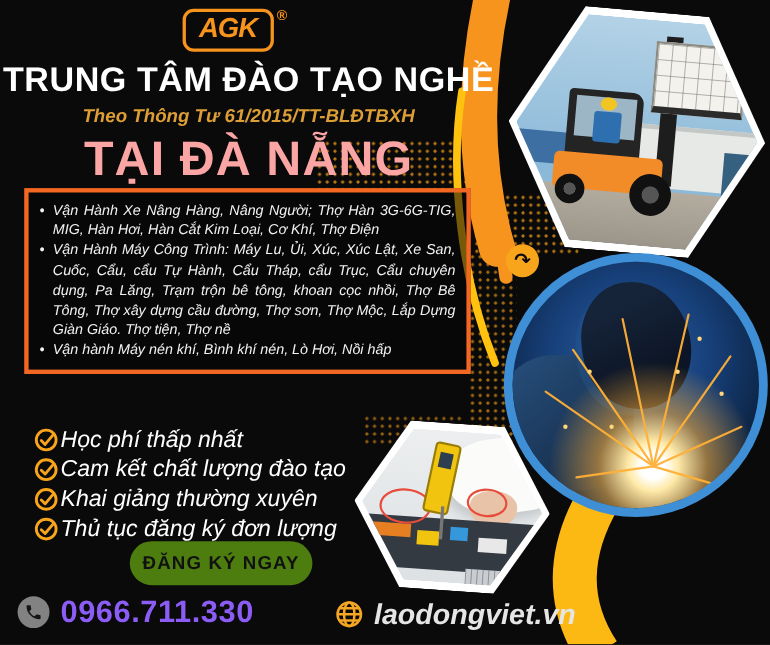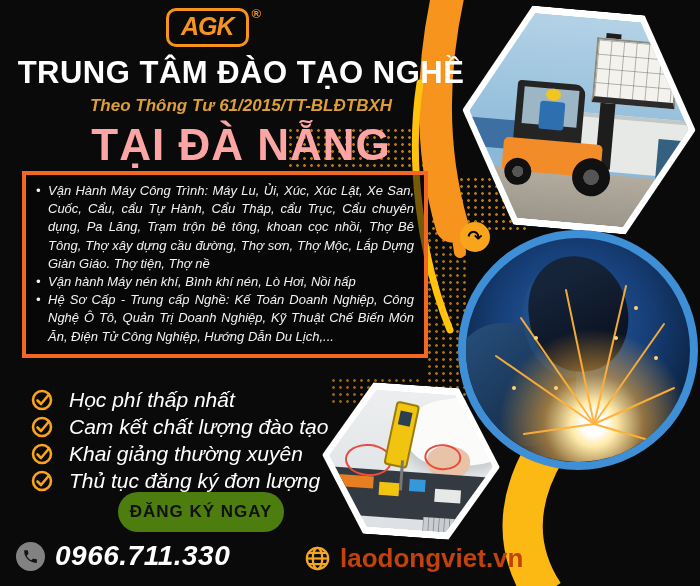--- a/index.html
+++ b/index.html
@@ -9,47 +9,47 @@
   .dots{position:absolute;z-index:1;
         background-image:radial-gradient(circle,rgba(214,138,22,.85) 1.3px,transparent 1.5px);
         background-size:7px 7px;}
   .deco{position:absolute;left:0;top:0;z-index:2;pointer-events:none;}
   
   .logo-wrap{position:absolute;left:166px;top:8px;z-index:5;display:flex;align-items:flex-start;}
   .logo-box{border:3px solid #F7941D;border-radius:10px;padding:1px 12px 3px 12px;background:#0a0a0a;}
   .logo-text{font-style:italic;font-weight:bold;font-size:25px;color:#F7941D;letter-spacing:-1px;}
   .logo-reg{color:#F7941D;font-size:13px;font-weight:bold;margin-left:3px;margin-top:-2px;}
   
-  .head-block{position:absolute;left:15px;top:56px;width:452px;text-align:center;z-index:5;}
+  .head-block{position:absolute;left:0;top:56px;width:452px;text-align:center;z-index:5;}
   .title{color:#ffffff;font-size:31px;font-weight:600;letter-spacing:.5px;line-height:1.1;}
   .subtitle{color:#DD9F35;font-size:17px;font-weight:bold;font-style:italic;margin-top:6px;}
   .location{color:#fca5a5;font-size:44px;font-weight:800;letter-spacing:1px;margin-top:4px;}
   
   .course-box{position:absolute;left:22px;top:171px;width:406px;box-sizing:border-box;z-index:5;
               border:4px solid #F26722;background:rgba(5,5,5,.55);padding:7px 10px 8px 6px;}
   .course-box ul{margin:0;padding:0;list-style:none;}
   .course-box li{color:#f2f2f2;font-size:13px;font-style:italic;line-height:1.4;
                  text-align:justify;padding-left:16px;position:relative;}
   .course-box li::before{content:"•";position:absolute;left:4px;color:#f2f2f2;}
   
   .benefits{position:absolute;left:30px;top:386px;z-index:5;}
-  .benefit-row{display:flex;align-items:center;gap:15px;height:27px;}
+  .benefit-row{display:flex;align-items:center;gap:1px;height:27px;}
   .benefit-text{color:#ffffff;font-size:21px;font-style:italic;font-weight:500;white-space:nowrap;}
   .check-icon{flex:0 0 24px;width:24px;height:24px;}
   
   .cta{position:absolute;left:118px;top:492px;z-index:6;width:166px;height:40px;border:none;
        border-radius:22px;background:#4d7c0f;color:#111;font-size:17px;font-weight:bold;
        letter-spacing:1px;font-family:inherit;cursor:pointer;}
   
   .footer-phone{position:absolute;left:16px;top:540px;z-index:6;display:flex;align-items:center;gap:10px;}
   .phone-badge{width:29px;height:29px;border-radius:50%;background:#828282;display:flex;
                align-items:center;justify-content:center;}
-  .phone-num{color:#ffffff;font-size:28px;font-weight:bold;font-style:italic;letter-spacing:.5px;}
+  .phone-num{color:#8b5cf6;font-size:28px;font-weight:bold;letter-spacing:.5px;}
   .footer-web{position:absolute;left:304px;top:543px;z-index:6;display:flex;align-items:center;gap:9px;}
-  .web-text{color:#c2410c;font-size:26px;font-weight:bold;}
+  .web-text{color:#e5e5e5;font-size:26px;font-weight:bold;font-style:italic;}
   
   .hex{clip-path:polygon(26% 0%,74% 0%,100% 50%,74% 100%,26% 100%,0% 50%);}
   .hex-outer{position:absolute;z-index:3;background:#ffffff;}
   .hex-inner{position:absolute;inset:7px;overflow:hidden;}
   .forklift-hex{left:462px;top:10px;width:234px;height:220px;transform:rotate(5deg);}
   .circuit-hex{left:322px;top:385px;width:178px;height:152px;transform:rotate(4deg);}
   .weld-circle{position:absolute;left:458px;top:230px;width:224px;height:224px;z-index:3;
                border:8px solid #3F8FD6;border-radius:50%;overflow:hidden;
                background:radial-gradient(circle at 48% 38%,#2a5d9e 0%,#17407a 40%,#0a1e38 78%,#060f1d 100%);}
   .weld-glow{position:absolute;inset:0;
@@ -123,23 +123,23 @@
   </div>
 
   <div class="head-block">
     <div class="title">TRUNG TÂM ĐÀO TẠO NGHỀ</div>
     <div class="subtitle">Theo Thông Tư 61/2015/TT-BLĐTBXH</div>
     <div class="location">TẠI ĐÀ NẴNG</div>
   </div>
 
   <div class="course-box">
     <ul>
+      <li>Vận Hành Xe Nâng Hàng, Nâng Người; Thợ Hàn 3G-6G-TIG, MIG, Hàn Hơi, Hàn Cắt Kim Loại, Cơ Khí, Thợ Điện</li>
       <li>Vận Hành Máy Công Trình: Máy Lu, Ủi, Xúc, Xúc Lật, Xe San, Cuốc, Cẩu, cẩu Tự Hành, Cẩu Tháp, cẩu Trục, Cẩu chuyên dụng, Pa Lăng, Trạm trộn bê tông, khoan cọc nhồi, Thợ Bê Tông, Thợ xây dựng cầu đường, Thợ sơn, Thợ Mộc, Lắp Dựng Giàn Giáo. Thợ tiện, Thợ nề</li>
       <li>Vận hành Máy nén khí, Bình khí nén, Lò Hơi, Nồi hấp</li>
-      <li>Hệ Sơ Cấp - Trung cấp Nghề: Kế Toán Doanh Nghiệp, Công Nghệ Ô Tô, Quản Trị Doanh Nghiệp, Kỹ Thuật Chế Biến Món Ăn, Điện Tử Công Nghiệp, Hướng Dẫn Du Lịch,...</li>
     </ul>
   </div>
 
   <div class="benefits">
     <div class="benefit-row">
       <svg class="check-icon" viewBox="0 0 24 24">
         <circle cx="12" cy="12" r="9" fill="none" stroke="#F9A51B" stroke-width="2.6"></circle>
         <path d="M7.5 12.5 L11 16 L19 6.5" fill="none" stroke="#F9A51B" stroke-width="2.6" stroke-linecap="round" stroke-linejoin="round"></path>
       </svg>
       <span class="benefit-text">Học phí thấp nhất</span>

